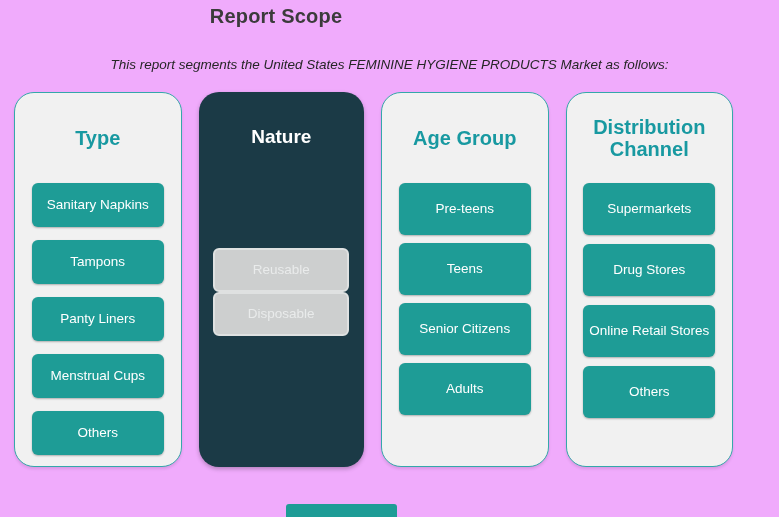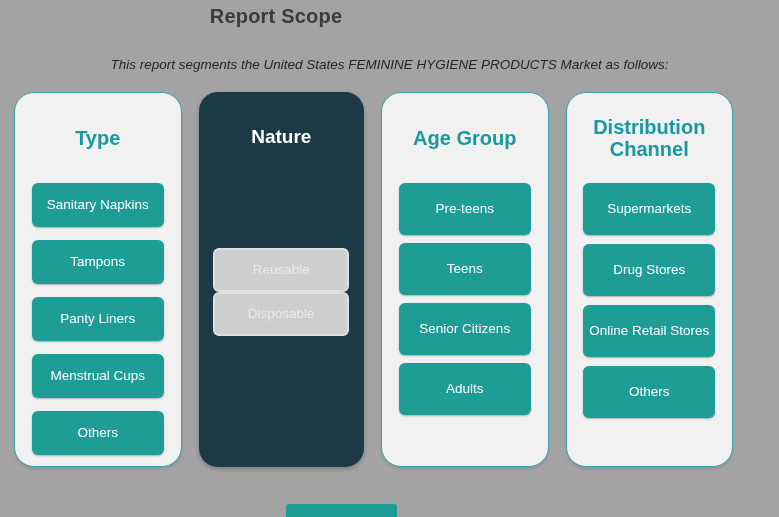--- a/index.html
+++ b/index.html
@@ -1,19 +1,19 @@
 <!DOCTYPE html>
 <html><head>
 <meta charset="utf-8">
 <style>
   html,body { margin:0; padding:0; background:#ffffff; }
   body { font-family:"Liberation Sans", sans-serif; }
   .page {
     position:relative; width:779px; height:517px;
-    background:#a3a3a3; overflow:hidden;
+    background:#f0abfc; overflow:hidden;
   }
   .title {
     position:absolute; top:5px; left:0; width:552px; margin:0;
     text-align:center; font-size:20px; font-weight:bold; color:#3b3b3b;
     letter-spacing:0.2px;
   }
   .subtitle {
     position:absolute; top:57px; left:0; width:779px; margin:0;
     text-align:center; font-size:13.5px; color:#262626;font-style:italic;
   }
@@ -25,21 +25,20 @@
     flex:1; border-radius:20px; box-sizing:border-box;
     display:flex; flex-direction:column; align-items:center;
   }
   .column.light {
     background:#f1f1f1; border:1.5px solid #35a7aa;
     box-shadow:0 2px 3px rgba(0,0,0,0.10);
   }
   .column.dark {
     background:#1b3a46;
     box-shadow:0 2px 4px rgba(0,0,0,0.25);
-    border-radius:19px;
   }
   .col-header {
     height:90px; margin:0; padding:0 10px; box-sizing:border-box;
     display:flex; align-items:center; justify-content:center; text-align:center;
     font-size:20px; font-weight:bold; line-height:1.12;
   }
   .light .col-header { color:#1899a1; }
   .dark  .col-header { color:#ffffff; font-size:19px; }
   .col-items { display:flex; flex-direction:column; align-items:center; width:100%; }
   .seg-btn {

